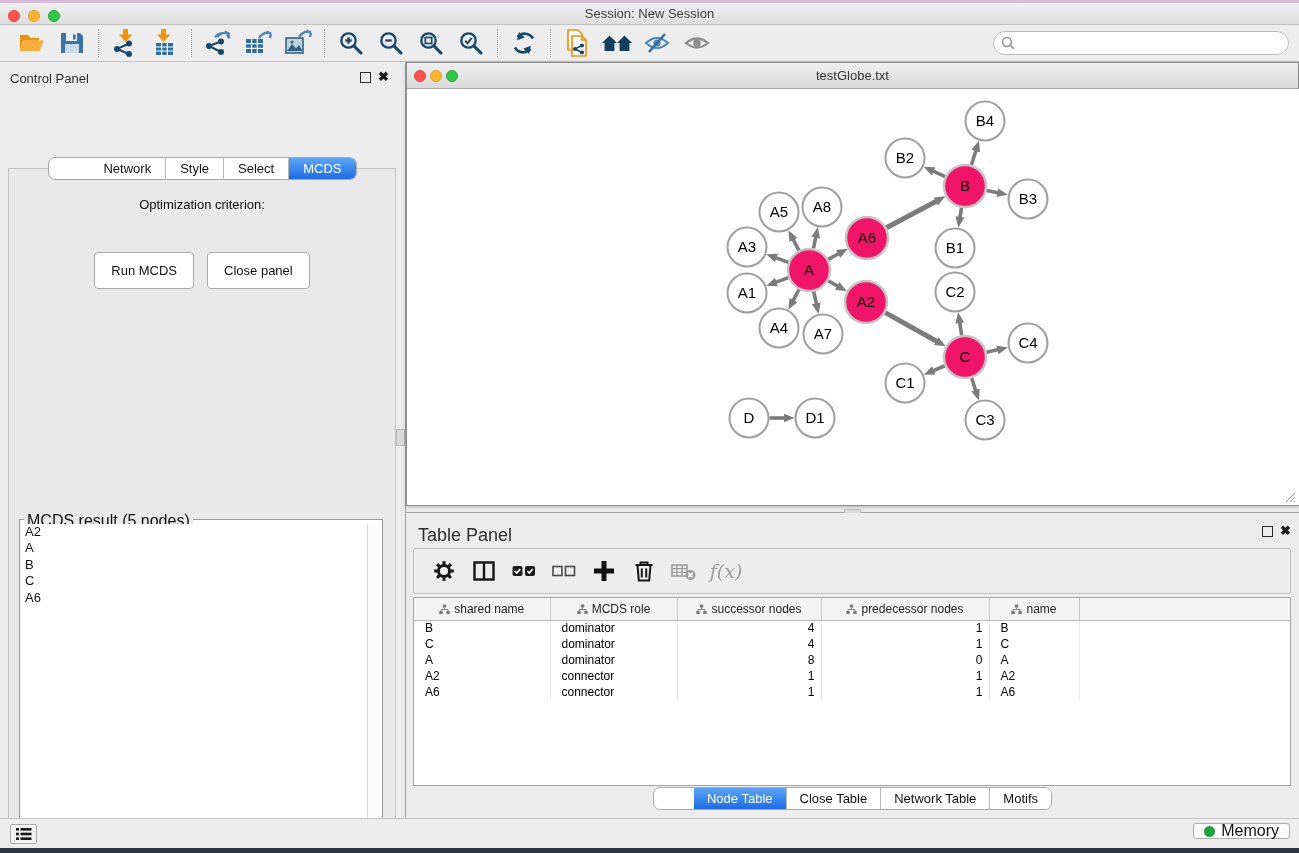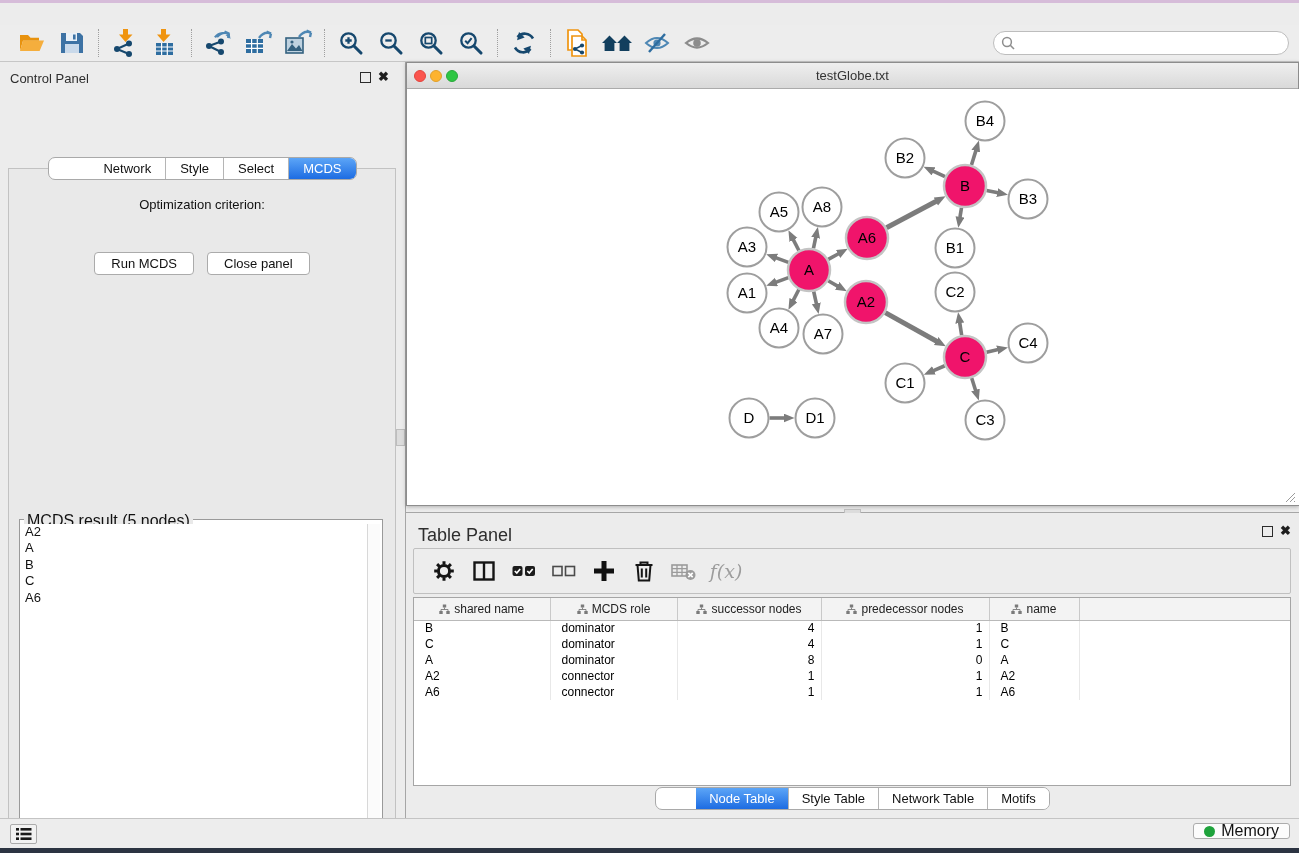--- a/index.html
+++ b/index.html
@@ -47,21 +47,21 @@
   .dropdown { position:absolute; left:35px; top:49px; width:314px; height:25px; background:#fff;
     border:1px solid #A9A9A9; border-radius:4px; display:flex; align-items:center; }
   .dropdown .dval { flex:1; font-size:13px; color:#111; padding-left:9px; white-space:nowrap; }
   .dropdown .stepper { width:20px; height:25px; margin-right:-1px; border-radius:0 4px 4px 0;
     background:linear-gradient(#6db0f9,#1c6ae2); position:relative; }
   .stepper .up, .stepper .dn { position:absolute; left:5px; width:0; height:0; border-left:5px solid transparent; border-right:5px solid transparent; }
   .stepper .up { top:4px; border-bottom:5px solid #fff; }
   .stepper .dn { bottom:4px; border-top:5px solid #fff; }
   .btnrow { position:absolute; left:0; top:83px; width:100%; display:flex; justify-content:center; gap:13px; }
   .pbtn { background:#fff; border:1px solid #ABABAB; border-radius:4px; font-size:13px; color:#111;
-    padding:3px 16px; font-family:"Liberation Sans",sans-serif; }
+    padding:10px 16px; font-family:"Liberation Sans",sans-serif; }
 
   .result-fieldset { position:absolute; left:10px; top:350px; width:364px; height:338px;
     border:1px solid #9a9a9a; background:#fff; }
   .result-legend { position:absolute; top:-8px; left:4px; background:#E9E9E9; padding:0 3px; font-size:16px; color:#111; }
   .result-list { position:absolute; left:2px; top:4px; right:16px; bottom:2px; background:#fff; overflow:hidden; }
   .result-item { font-size:13px; color:#111; line-height:16.4px; padding-left:3px; }
   .result-scroll { position:absolute; right:2px; top:4px; bottom:2px; width:13px; background:#FBFBFB; border-left:1px solid #D8D8D8; }
 
   
   .vsplit { position:absolute; left:405px; top:62px; width:1px; height:756px; background:#A6A6A6; }
@@ -113,20 +113,26 @@
   .memdot { width:11px; height:11px; border-radius:50%; background:#1FA33C; }
   .desktop-strip-bottom { position:absolute; left:0; top:848px; width:1299px; height:5px; background:#2c3442; }
 </style>
 </head>
 <body>
 
 <div id="app">
 
   <div class="desktop-strip-top"></div>
 
+  <div class="titlebar">
+    <span class="tl red"></span>
+    <span class="tl yellow"></span>
+    <span class="tl green"></span>
+    <div class="title">Session: New Session</div>
+  </div>
 
   <div class="toolbar">
     <div class="tbtn">
       <svg width="30" height="26" viewBox="0 0 30 26">
           <path d="M3 21 V5 h8 l2.5 2.8 h8.5 v3 H6 z" fill="#E8920E"></path>
           <path d="M6 10.5 h21 l-4.4 10.5 H3 z" fill="#F5AE3D"></path>
         </svg>
     </div>
     <div class="tbtn">
       <svg width="28" height="26" viewBox="0 0 28 26">
@@ -599,21 +605,21 @@
               <td>A6</td>
               <td class="filler"></td>
             </tr>
           </tbody>
       </table>
     </div>
 
     <div class="btabs">
       <div class="seg">
         <span class="segitem active">Node Table</span>
-        <span class="segitem">Style Table</span>
+        <span class="segitem">Close Table</span>
         <span class="segitem">Network Table</span>
         <span class="segitem">Motifs</span>
       </div>
     </div>
   </div>
 
   <div class="statusbar">
     <div class="listbtn">
       <svg width="17" height="14" viewBox="0 0 17 14">
           <g fill="#1a1a1a">

